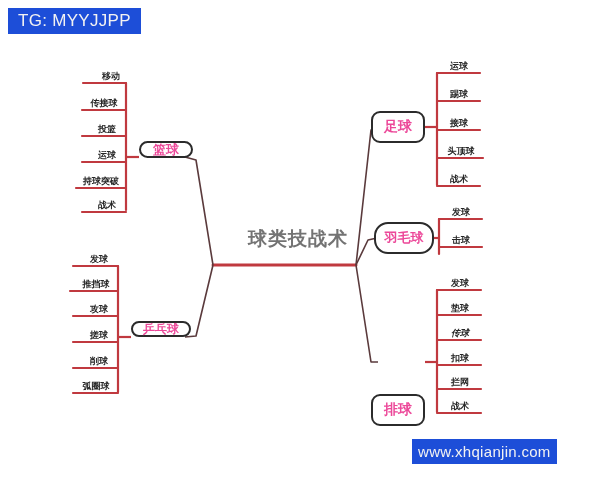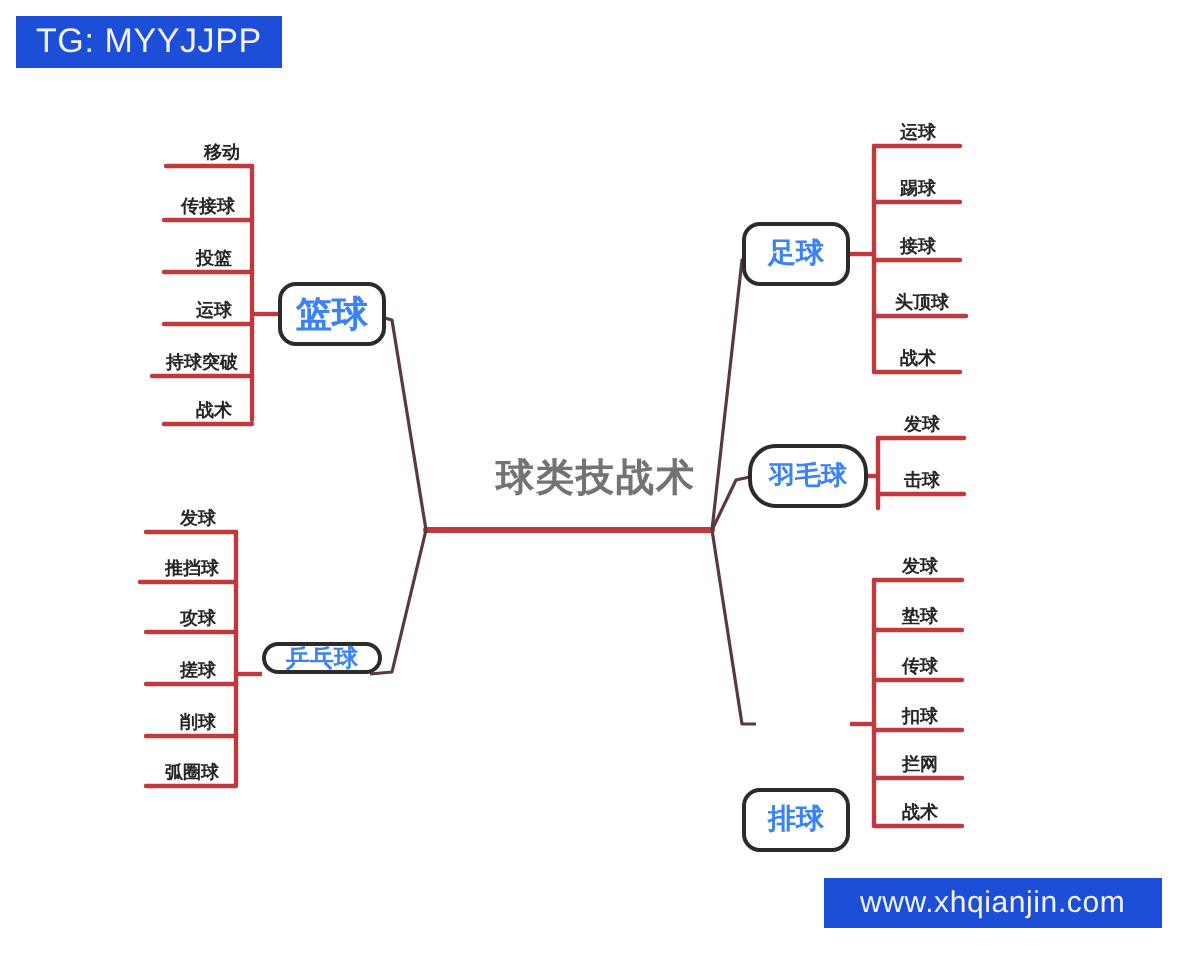--- a/index.html
+++ b/index.html
@@ -38,37 +38,37 @@
     left: 8px;
     top: 8px;
     height: 26px;
     padding: 0 10px;
     font-size: 17px;
   }
   #watermark-bottom {
     left: 412px;
     top: 439px;
     height: 25px;
-    padding: 0 18px;
+    padding: 0 6px;
     font-size: 15px;
   }
 
   
   .node-box {
     position: absolute;
     box-sizing: border-box;
     border: 2px solid #2b2b2b;
     border-radius: 9px;
     background: #ffffff;
     display: flex;
     align-items: center;
     justify-content: center;
     font-family: "DejaVu Sans", sans-serif;
     font-weight: 700;
-    color: #3b82f6;
+    color: #ec4899;
     white-space: nowrap;
   }
   .node-root {
     position: absolute;
     display: flex;
     align-items: center;
     justify-content: center;
     font-family: "DejaVu Sans", sans-serif;
     font-weight: 700;
     color: #737373;
@@ -143,21 +143,21 @@
   <line x1="437" y1="340" x2="481" y2="340" stroke="#c0393f" stroke-width="2.2" stroke-linecap="round"></line>
   <line x1="437" y1="365" x2="481" y2="365" stroke="#c0393f" stroke-width="2.2" stroke-linecap="round"></line>
   <line x1="437" y1="389" x2="481" y2="389" stroke="#c0393f" stroke-width="2.2" stroke-linecap="round"></line>
   <line x1="437" y1="413" x2="481" y2="413" stroke="#c0393f" stroke-width="2.2" stroke-linecap="round"></line>
 </svg>
 
 <div class="node-root" id="root-node" style="left:238px; top:226px; width:120px; height:26px;">
   <span>球类技战术</span>
 </div>
 
-<div class="node-box" style="left:139px; top:141px; width:54px; height:32px; font-size:18px;">
+<div class="node-box" style="left:139px; top:141px; width:54px; height:17px; font-size:13px;">
   <span>篮球</span>
 </div>
 
 <div class="node-box" style="left:131px; top:321px; width:60px; height:16px; font-size:12px;">
   <span>乒乓球</span>
 </div>
 
 <div class="node-box" style="left:371px; top:111px; width:54px; height:32px; font-size:14px;">
   <span>足球</span>
 </div>
@@ -230,21 +230,21 @@
 <div class="leaf-label" style="left:461px; top:234px;">
   <span>击球</span>
 </div>
 
 <div class="leaf-label" style="left:460px; top:277px;">
   <span>发球</span>
 </div>
 <div class="leaf-label" style="left:460px; top:302px;">
   <span>垫球</span>
 </div>
-<div class="leaf-label" style="left:460px; top:327px;">
+<div class="leaf-label" style="left:460px; top:327px;font-style:italic;">
   <span>传球</span>
 </div>
 <div class="leaf-label" style="left:460px; top:352px;">
   <span>扣球</span>
 </div>
 <div class="leaf-label" style="left:460px; top:376px;">
   <span>拦网</span>
 </div>
 <div class="leaf-label" style="left:460px; top:400px;">
   <span>战术</span>

